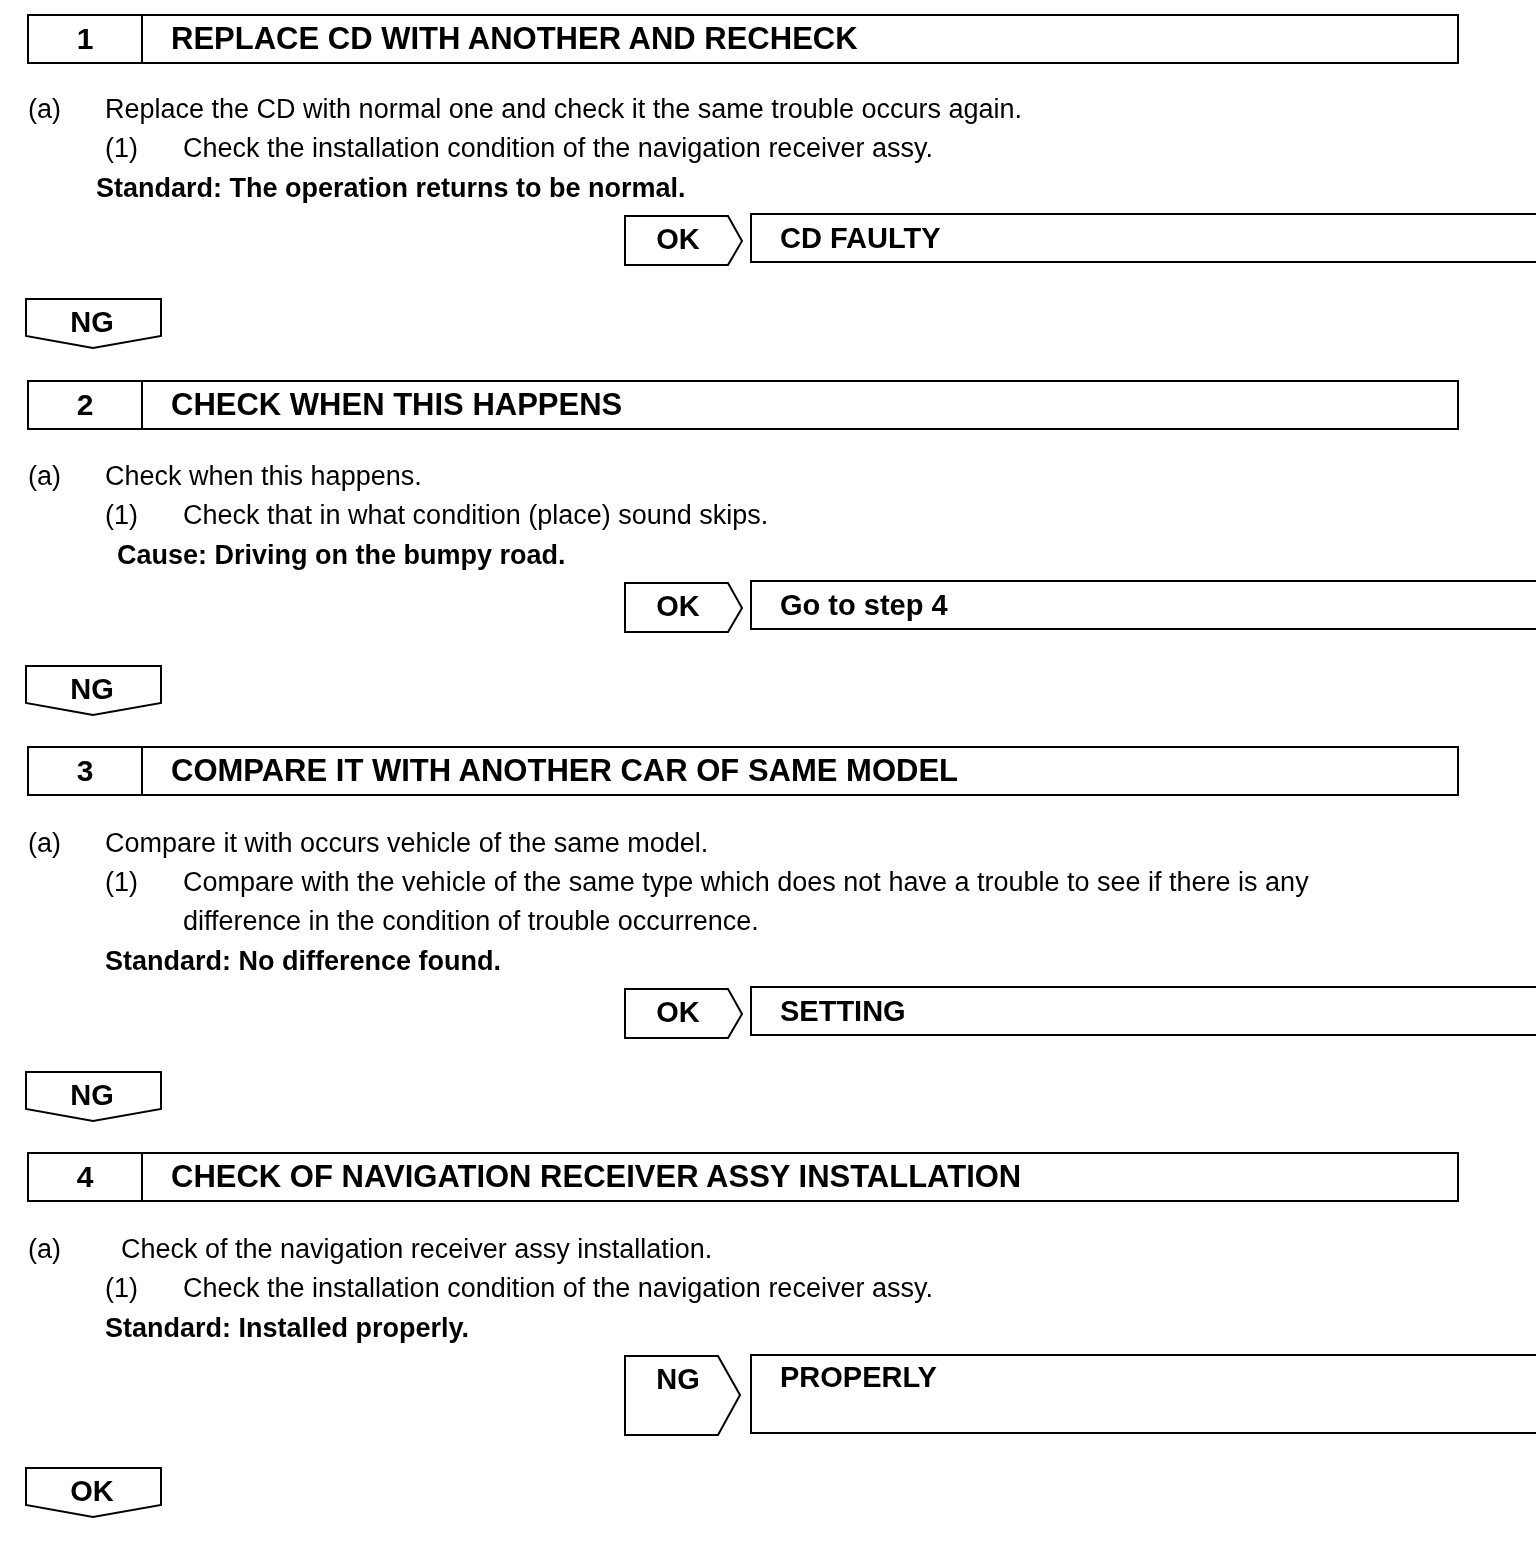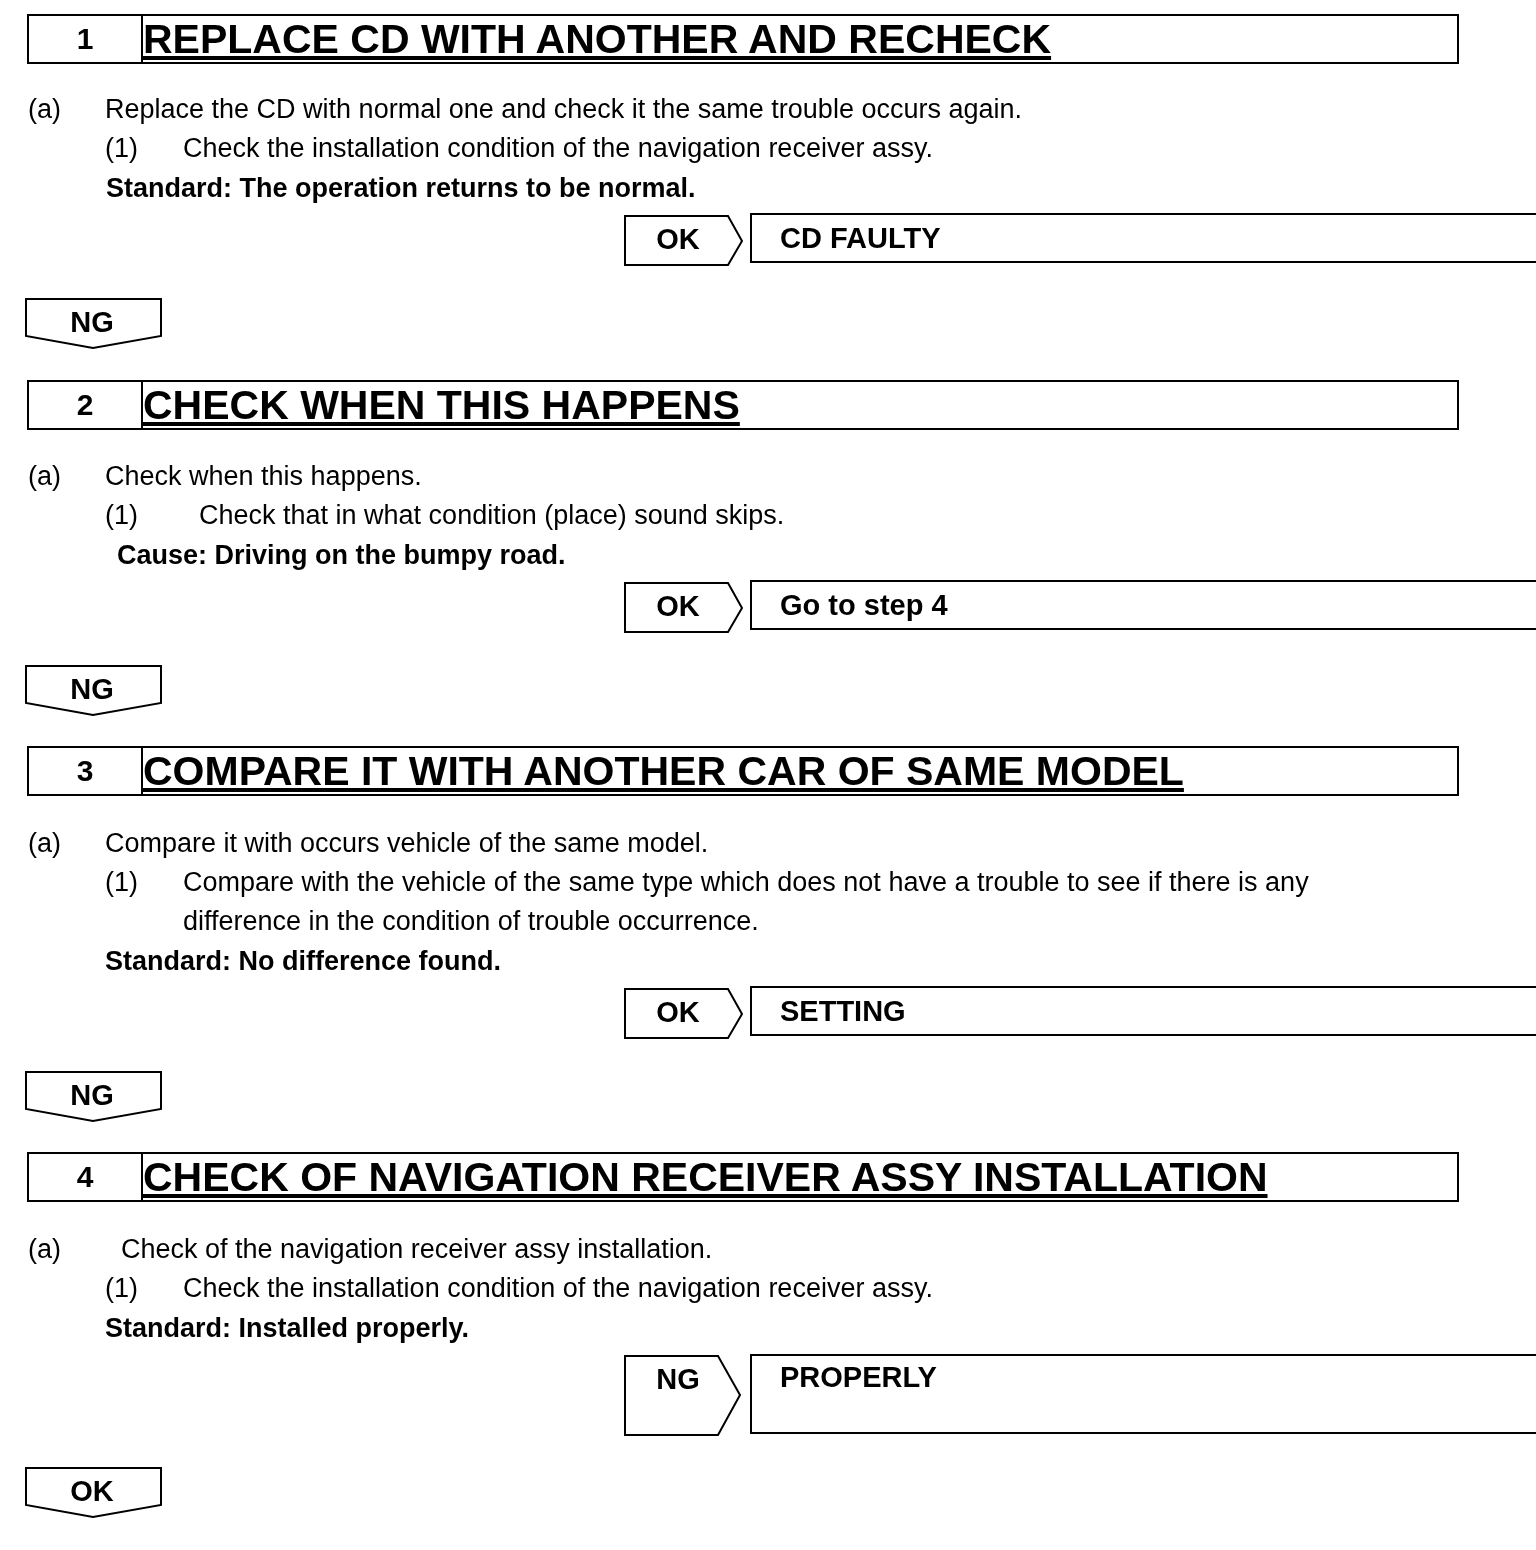--- a/index.html
+++ b/index.html
@@ -2,21 +2,21 @@
 <html><head>
 <meta charset="utf-8">
 <style>
   html, body { margin: 0; padding: 0; background: #ffffff; }
   body { width: 1536px; height: 1550px; position: relative; overflow: hidden;
          font-family: "Liberation Sans", sans-serif; color: #000; }
   .step-header { position: absolute; left: 27px; width: 1432px; height: 50px;
                  border: 2px solid #000; box-sizing: border-box; display: flex; }
   .step-num { width: 112px; border-right: 2px solid #000; display: flex; align-items: center;
               justify-content: center; font-weight: bold; font-size: 30px; }
-  .step-title { padding-left: 0; display: flex; align-items: center; font-weight: bold; font-size: 41px; text-decoration: underline; }
+  .step-title { padding-left: 28px; display: flex; align-items: center; font-weight: bold; font-size: 31px; }
   .line { position: absolute; font-size: 27px; white-space: nowrap; }
   .bold { font-weight: bold; }
   .tag-box { position: absolute; left: 624px; width: 120px; }
   .tag-box svg { position: absolute; left: 0; top: 0; }
   .tag-label { position: absolute; left: 0; width: 108px; text-align: center; font-weight: bold; font-size: 29px; }
   .result-box { position: absolute; left: 750px; width: 826px; border: 2px solid #000; box-sizing: border-box;
                 font-weight: bold; font-size: 29px; padding-left: 28px; }
   .down-tag { position: absolute; left: 25px; width: 138px; height: 52px; }
   .down-tag svg { position: absolute; left: 0; top: 0; }
   .down-label { position: absolute; left: 0; width: 134px; text-align: center; top: 8px; font-weight: bold; font-size: 29px; }
@@ -25,21 +25,21 @@
 <body>
 
 <div class="step-header" style="top:14px;">
   <div class="step-num">1</div>
   <div class="step-title">REPLACE CD WITH ANOTHER AND RECHECK</div>
 </div>
 <div class="line" style="left:28px;top:94px;">(a)</div>
 <div class="line" style="left:105px;top:94px;">Replace the CD with normal one and check it the same trouble occurs again.</div>
 <div class="line" style="left:105px;top:133px;">(1)</div>
 <div class="line" style="left:183px;top:133px;">Check the installation condition of the navigation receiver assy.</div>
-<div class="line bold" style="left:106px;top:173px;">Standard: The operation returns to be normal.</div>
+<div class="line bold" style="left:96px;top:173px;">Standard: The operation returns to be normal.</div>
 <div class="tag-box" style="top:215px;height:52px;">
   <svg width="120" height="52">
       <polygon points="1,1 104,1 118,26 104,50 1,50" fill="none" stroke="#000" stroke-width="2"></polygon>
     </svg>
   <div class="tag-label" style="top:8px;">OK</div>
 </div>
 <div class="result-box" style="top:213px;height:50px;line-height:46px;">
   <span>CD FAULTY</span>
 </div>
 <div class="down-tag" style="top:298px;">
@@ -49,21 +49,21 @@
   <div class="down-label">NG</div>
 </div>
 
 <div class="step-header" style="top:380px;">
   <div class="step-num">2</div>
   <div class="step-title">CHECK WHEN THIS HAPPENS</div>
 </div>
 <div class="line" style="left:28px;top:461px;">(a)</div>
 <div class="line" style="left:105px;top:461px;">Check when this happens.</div>
 <div class="line" style="left:105px;top:500px;">(1)</div>
-<div class="line" style="left:183px;top:500px;margin-left:16px;">Check that in what condition (place) sound skips.</div>
+<div class="line" style="left:183px;top:500px;">Check that in what condition (place) sound skips.</div>
 <div class="line bold" style="left:117px;top:540px;">Cause: Driving on the bumpy road.</div>
 <div class="tag-box" style="top:582px;height:52px;">
   <svg width="120" height="52">
       <polygon points="1,1 104,1 118,26 104,50 1,50" fill="none" stroke="#000" stroke-width="2"></polygon>
     </svg>
   <div class="tag-label" style="top:8px;">OK</div>
 </div>
 <div class="result-box" style="top:580px;height:50px;line-height:46px;">
   <span>Go to step 4</span>
 </div>

